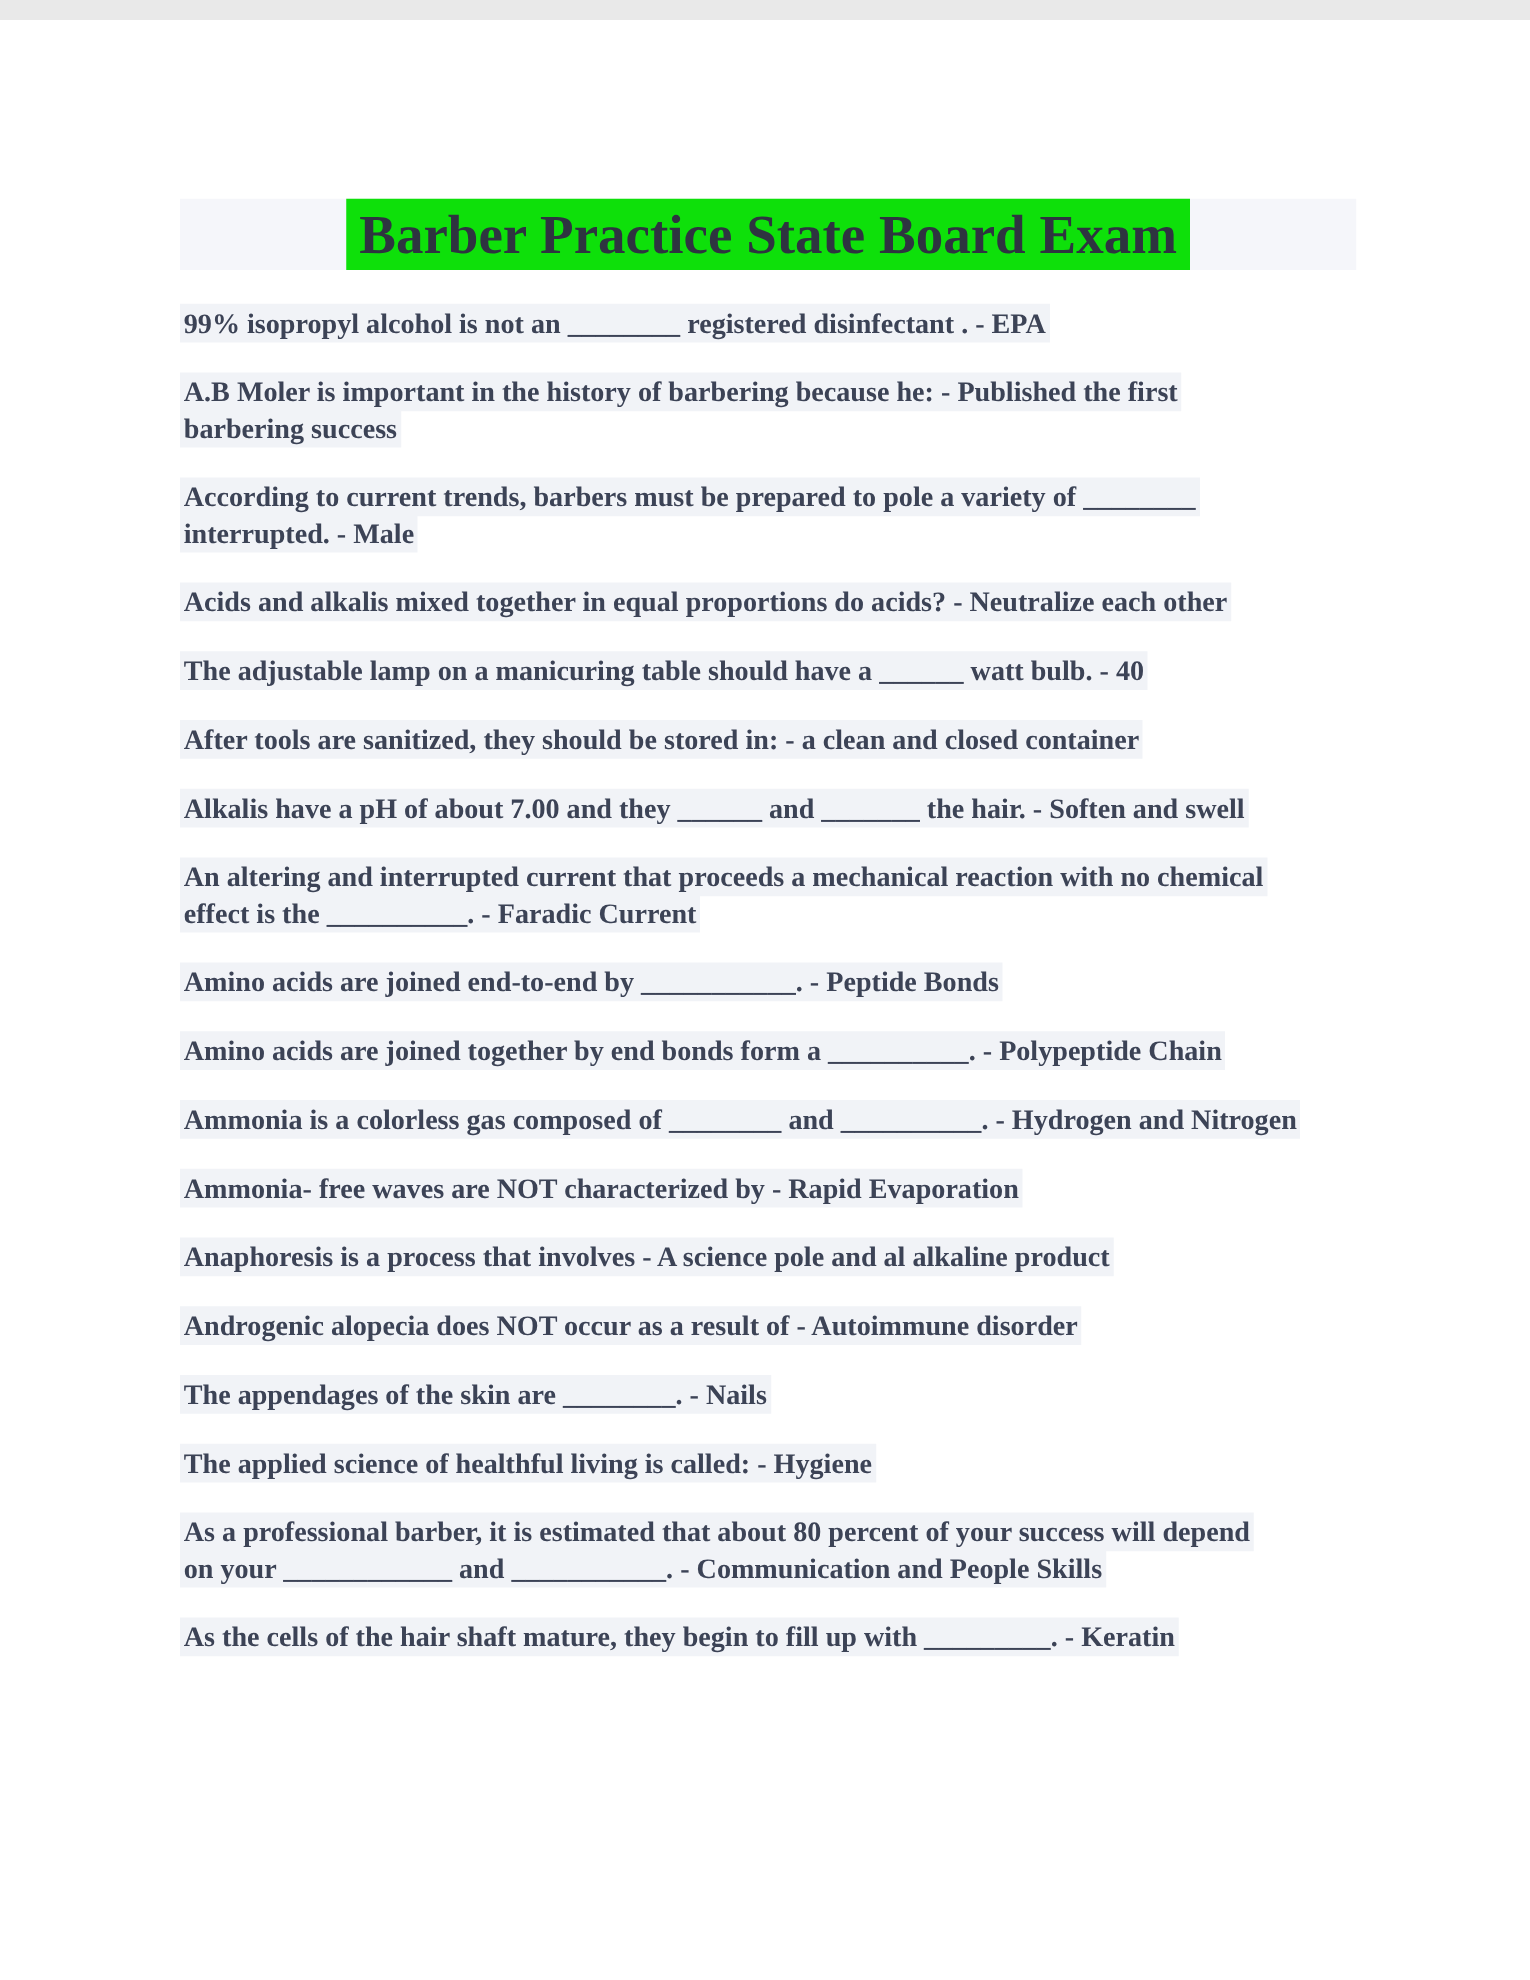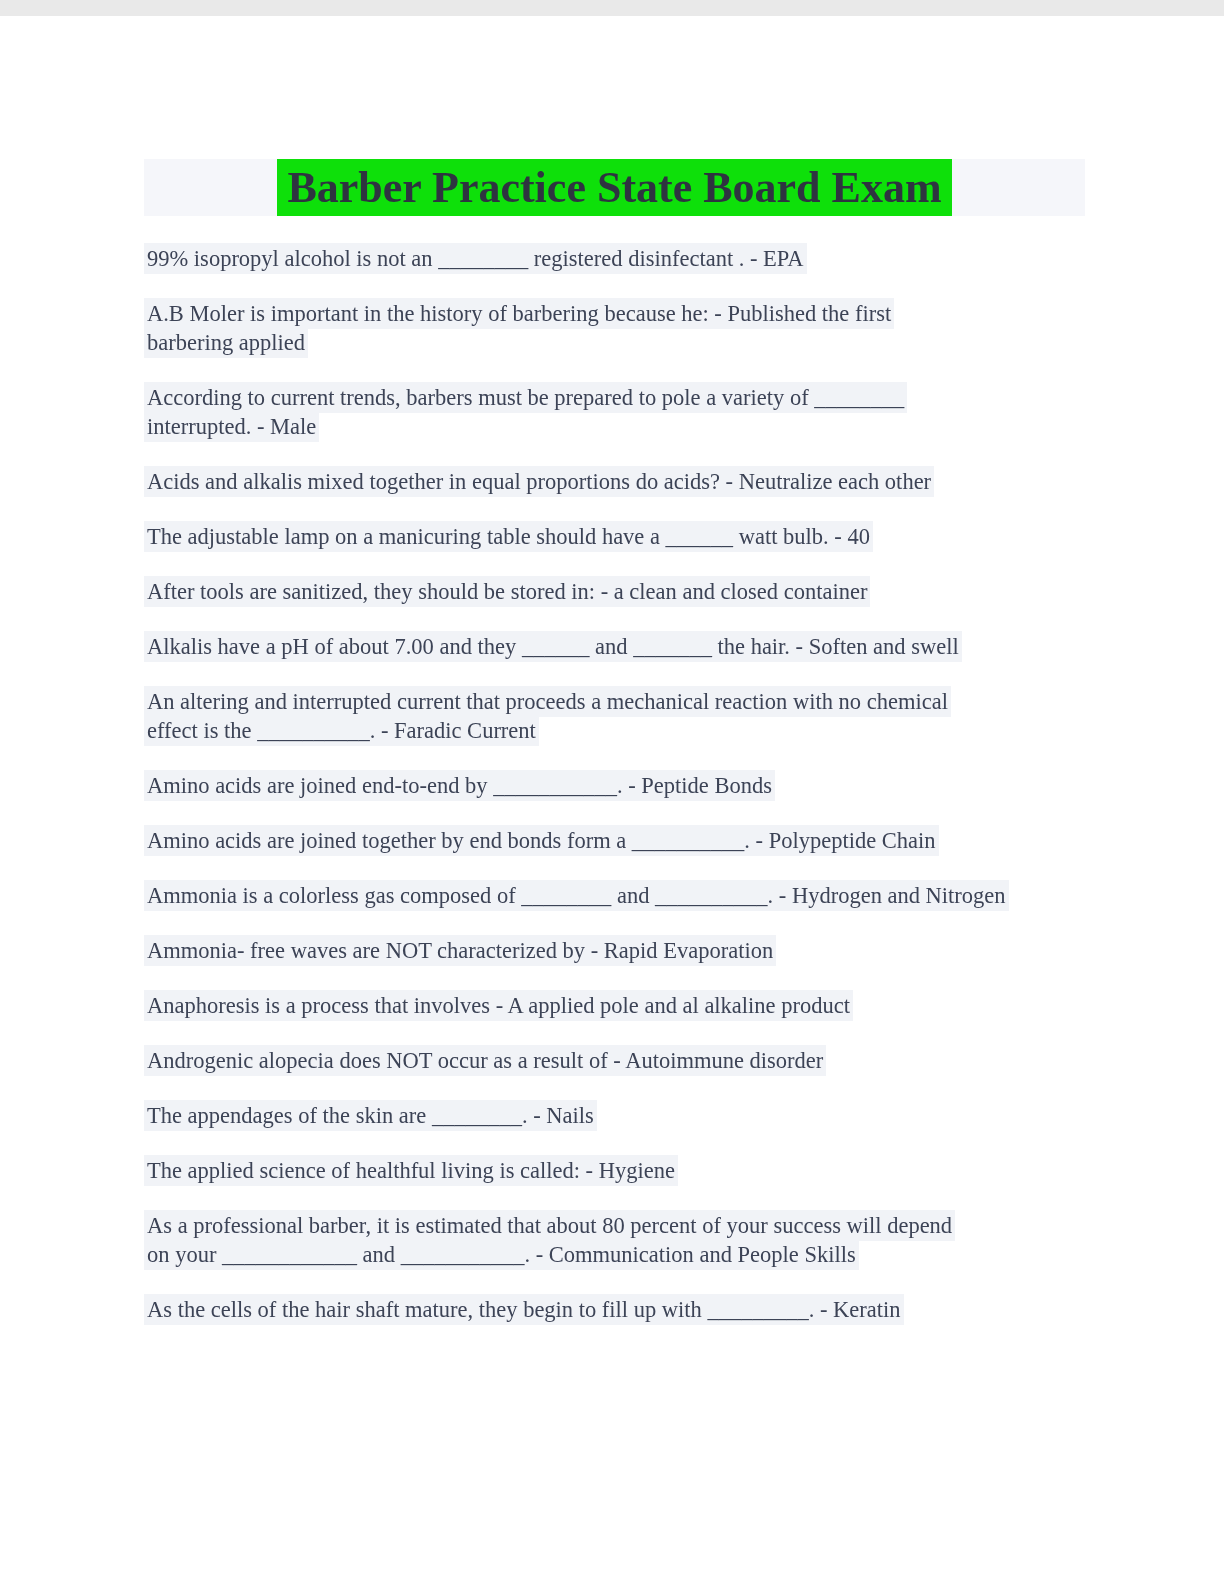--- a/index.html
+++ b/index.html
@@ -44,20 +44,21 @@
     color:var(--text);
     font-size:22.5px;
   }
   .qa{
     margin:0 0 26px 0;
   }
   .qa:last-child{margin-bottom:0;}
   .line{
     line-height:29px;
     white-space:nowrap;
+    font-weight:bold;
   }
   .hl{
     background:var(--line-highlight);
     padding:3px 3px;
   }
 </style>
 </head>
 <body>
 
 <div class="page">
@@ -67,21 +68,21 @@
   </div>
 
   <div class="doc-body">
 
     <div class="qa">
       <div class="line"><span class="hl">99% isopropyl alcohol is not an ________ registered disinfectant . - EPA</span></div>
     </div>
 
     <div class="qa">
       <div class="line"><span class="hl">A.B Moler is important in the history of barbering because he: - Published the first</span></div>
-      <div class="line"><span class="hl">barbering applied</span></div>
+      <div class="line"><span class="hl">barbering success</span></div>
     </div>
 
     <div class="qa">
       <div class="line"><span class="hl">According to current trends, barbers must be prepared to pole a variety of ________</span></div>
       <div class="line"><span class="hl">interrupted. - Male</span></div>
     </div>
 
     <div class="qa">
       <div class="line"><span class="hl">Acids and alkalis mixed together in equal proportions do acids? - Neutralize each other</span></div>
     </div>
@@ -114,21 +115,21 @@
     <div class="qa">
       <div class="line"><span class="hl">Ammonia is a colorless gas composed of ________ and __________. - Hydrogen and Nitrogen</span></div>
     </div>
 
     <div class="qa">
       <div class="line"><span class="hl">Ammonia- free waves are NOT characterized by - Rapid Evaporation</span></div>
     </div>
 
 
     <div class="qa">
-      <div class="line"><span class="hl">Anaphoresis is a process that involves - A applied pole and al alkaline product</span></div>
+      <div class="line"><span class="hl">Anaphoresis is a process that involves - A science pole and al alkaline product</span></div>
     </div>
 
     <div class="qa">
       <div class="line"><span class="hl">Androgenic alopecia does NOT occur as a result of - Autoimmune disorder</span></div>
     </div>
 
     <div class="qa">
       <div class="line"><span class="hl">The appendages of the skin are ________. - Nails</span></div>
     </div>
 

